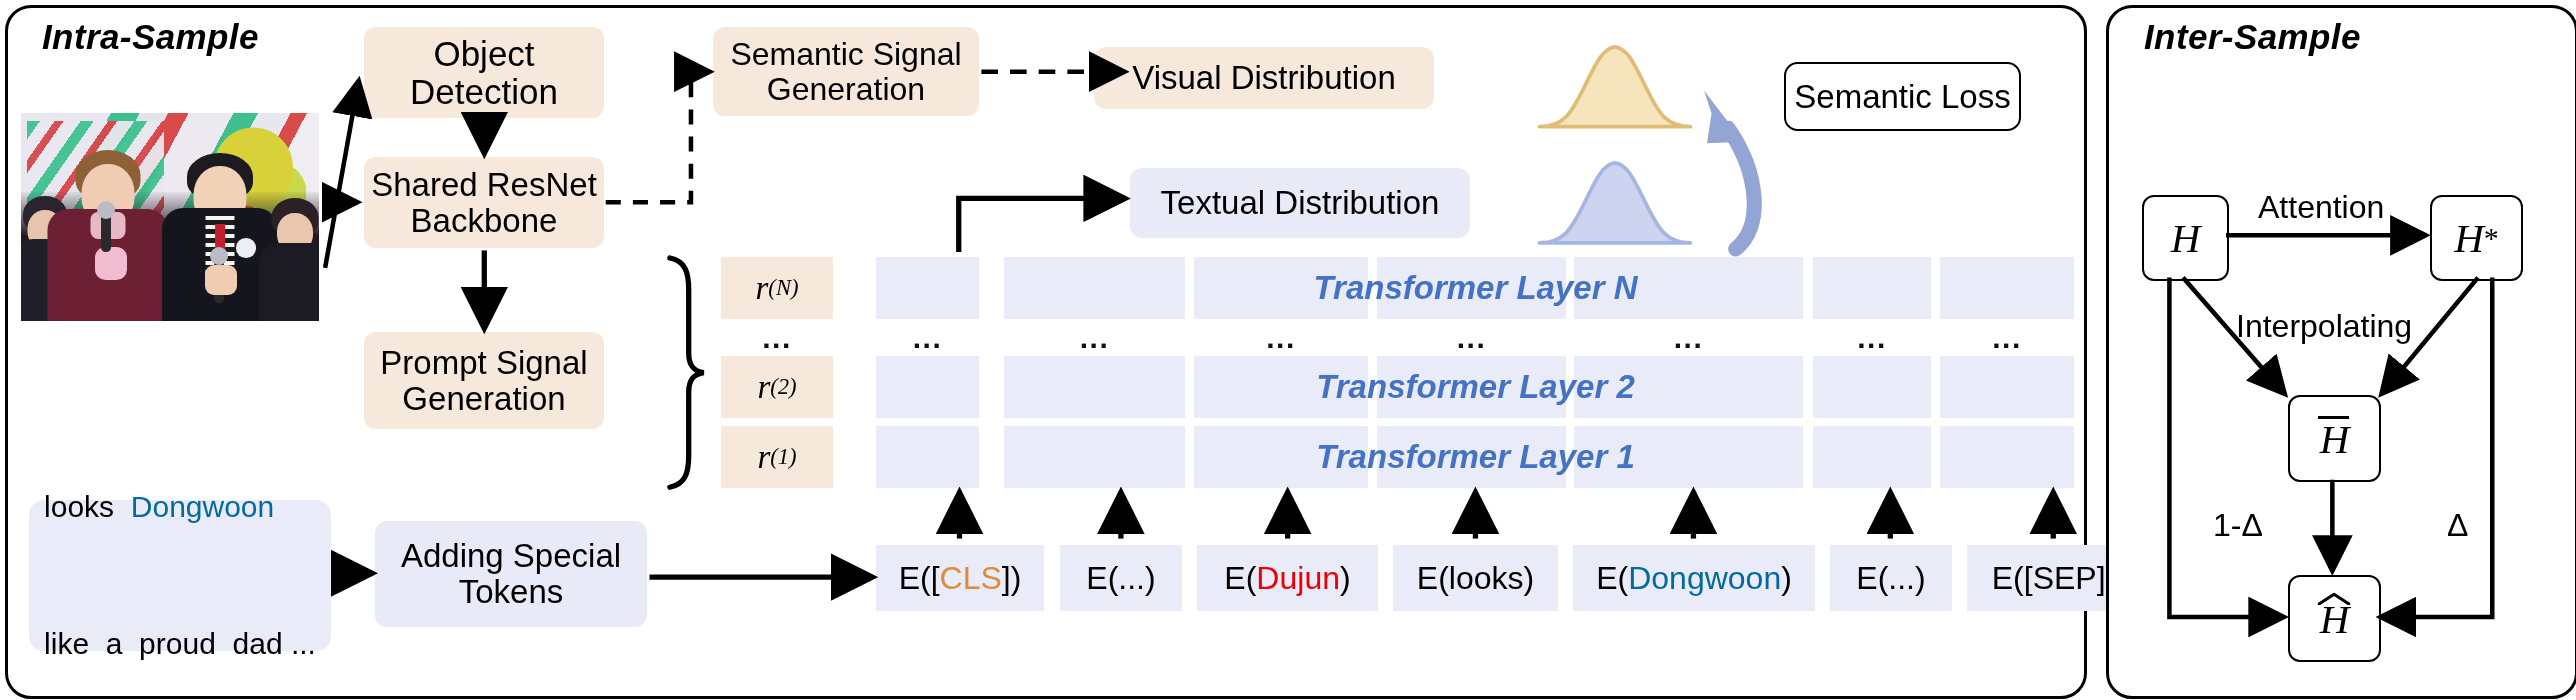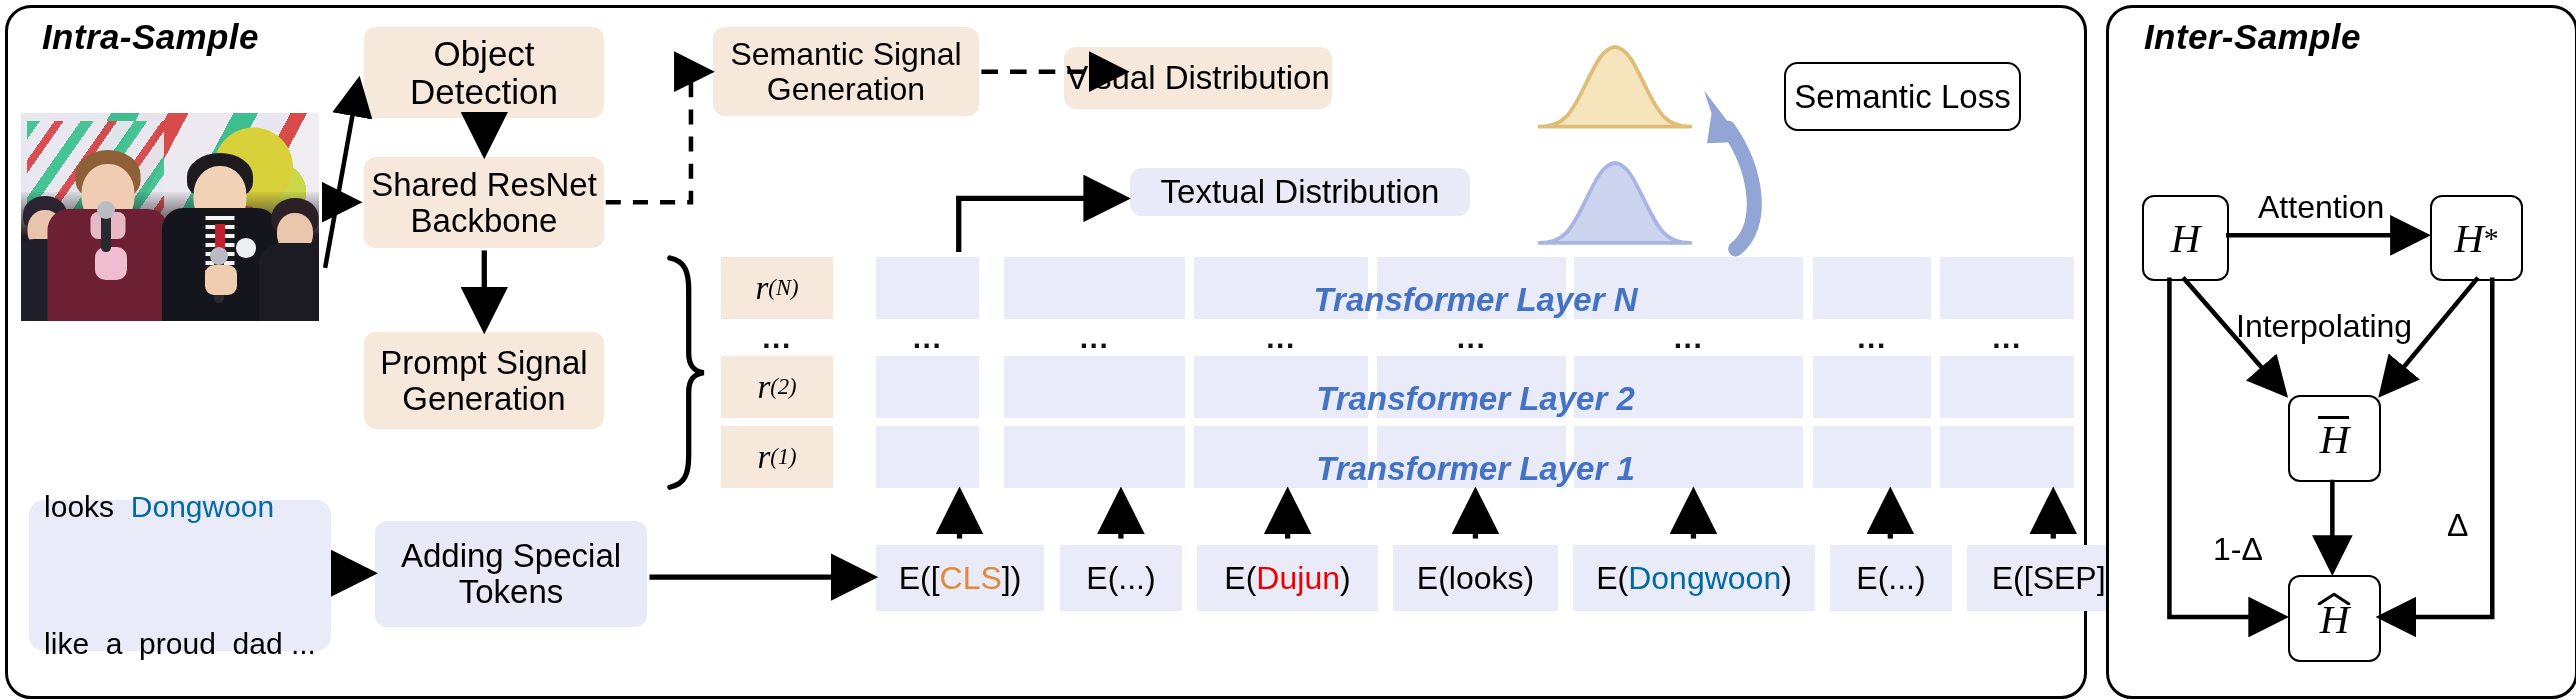--- a/index.html
+++ b/index.html
@@ -14,21 +14,21 @@
        text-align:center;line-height:1.08;color:#000;box-sizing:border-box;}
   .peach{background:#f7e8dc;border-radius:12px;}
   .lav{background:#e8eaf7;border-radius:12px;}
   .plain{background:#fff;border:2.3px solid #000;border-radius:13.6px;}
   .flat-lav{background:#e9ecf8;border-radius:0;}
   .t42{font-size:32px;}
   .t44{font-size:33px;}
   .t46{font-size:35px;}
 
   .tlayer{position:absolute;display:flex;align-items:center;justify-content:center;
-          font-style:italic;font-weight:bold;font-size:33px;color:#4472c4;margin-top:12px;}
+          font-style:italic;font-weight:bold;font-size:33px;color:#4472c4;}
 
   .photo{position:absolute;overflow:hidden;background:#cfd2d8;}
   .photo .bg{position:absolute;inset:0;
       background:
         radial-gradient(circle at 78% 26%, #d9d13a 0 39px, transparent 40px),
         radial-gradient(circle at 86% 38%, #c9d94a 0 29px, transparent 29px),
         linear-gradient(118deg,#e8e6ee 0 22%,#3fbf8f 22% 29%,#e5e3ea 29% 36%,#d94b4b 36% 41%,#eceaf0 41% 52%,#3fbf8f 52% 58%,#e8e6ee 58% 66%,#d94b4b 66% 70%,#efedf2 70% 100%);
   }
   .photo .bg2{position:absolute;left:2%;top:4%;width:46%;height:46%;
       background:repeating-linear-gradient(125deg,#3ec28f 0 10.6px,#e9e7ef 10.6px 22.6px,#d8464a 22.6px 30px,#e9e7ef 30px 44px);
@@ -131,25 +131,25 @@
   <div class="box peach t44" style="left:364px;top:332px;width:240px;height:97px;flex-direction:column;">
     <span>Prompt Signal</span>
     <span>Generation</span>
   </div>
 
   <div class="box peach t42" style="left:713px;top:27px;width:266px;height:89px;flex-direction:column;">
     <span>Semantic Signal</span>
     <span>Generation</span>
   </div>
 
-  <div class="box peach t44" style="left:1064px;top:47px;width:268px;height:62px;">
+  <div class="box peach t44" style="left:1094px;top:47px;width:340px;height:62px;">
     <span>Visual Distribution</span>
   </div>
 
-  <div class="box lav t44" style="left:1130px;top:168px;width:340px;height:48px;">
+  <div class="box lav t44" style="left:1130px;top:168px;width:340px;height:70px;">
     <span>Textual Distribution</span>
   </div>
 
   <div class="box plain t44" style="left:1784px;top:62px;width:237px;height:69px;">
     <span>Semantic Loss</span>
   </div>
 
   <div class="box lav t44" style="left:375px;top:521px;width:272px;height:106px;flex-direction:column;">
     <span>Adding Special</span>
     <span>Tokens</span>
@@ -268,21 +268,21 @@
     <span class="ovl">
       <svg class="hat2" width="33" height="13.6" viewBox="0 0 44 18">
           <path d="M2 16 L22 3 L42 16" fill="none" stroke="#000" stroke-width="4" stroke-linecap="round" stroke-linejoin="round"></path>
         </svg>
       <span>H</span>
     </span>
   </div>
 
   <div class="lbl" style="left:2258px;top:189px;">Attention</div>
   <div class="lbl" style="left:2236px;top:308px;">Interpolating</div>
-  <div class="lbl" style="left:2213px;top:531px;">1-Δ</div>
+  <div class="lbl" style="left:2213px;top:507px;">1-Δ</div>
   <div class="lbl" style="left:2447px;top:507px;">Δ</div>
 
   <svg class="arrow-svg" viewBox="0 0 3413 928">
     <defs>
       <marker id="ah" markerWidth="9" markerHeight="9" refX="7.4" refY="4.5" orient="auto">
         <path d="M0,0 L9,4.5 L0,9 z" fill="#000"></path>
       </marker>
       <marker id="ahs" markerWidth="8" markerHeight="8" refX="6.6" refY="4" orient="auto">
         <path d="M0,0 L8,4 L0,8 z" fill="#000"></path>
       </marker>

